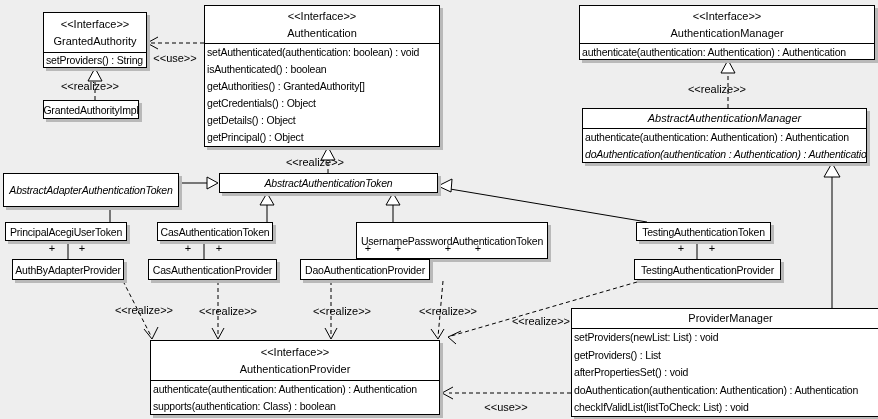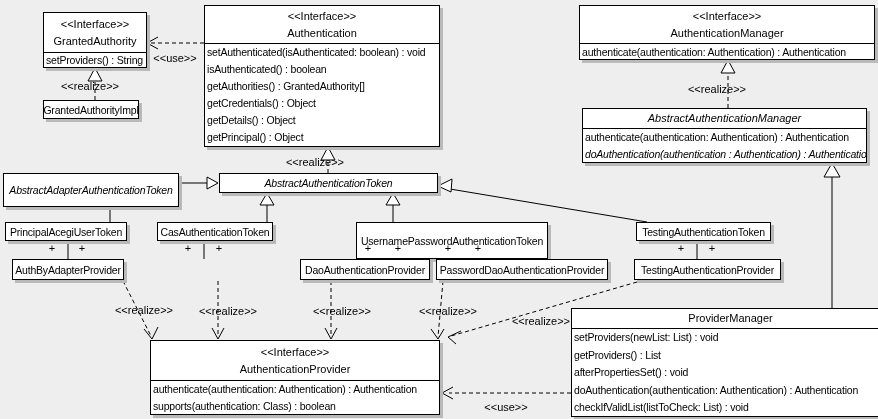--- a/index.html
+++ b/index.html
@@ -104,21 +104,21 @@
   <div class="uml-box single" style="left:43px;top:100px;width:96px;height:19px;">
     <span>GrantedAuthorityImpl</span>
   </div>
 
   <div class="uml-box" style="left:204px;top:5px;width:236px;height:142px;">
     <div class="title" style="height:37px;">
       <div class="stereo">&lt;&lt;Interface&gt;&gt;</div>
       <div class="cname">Authentication</div>
     </div>
     <div class="methods">
-      <div class="mrow">setAuthenticated(isAuthenticated: boolean) : void</div>
+      <div class="mrow">setAuthenticated(authentication: boolean) : void</div>
       <div class="mrow">isAuthenticated() : boolean</div>
       <div class="mrow">getAuthorities() : GrantedAuthority[]</div>
       <div class="mrow">getCredentials() : Object</div>
       <div class="mrow">getDetails() : Object</div>
       <div class="mrow">getPrincipal() : Object</div>
     </div>
   </div>
 
   <div class="uml-box" style="left:579px;top:5px;width:296px;height:55px;">
     <div class="title" style="height:37px;">
@@ -161,28 +161,28 @@
   </div>
 
   <div class="uml-box single" style="left:636px;top:222px;width:135px;height:19px;">
     <span>TestingAuthenticationToken</span>
   </div>
 
   <div class="uml-box single" style="left:12px;top:259px;width:112px;height:21px;">
     <span>AuthByAdapterProvider</span>
   </div>
 
+  <div class="uml-box single" style="left:148px;top:259px;width:129px;height:21px;">
+    <span>CasAuthenticationProvider</span>
+  </div>
 
   <div class="uml-box single" style="left:300px;top:259px;width:130px;height:21px;">
     <span>DaoAuthenticationProvider</span>
   </div>
 
-  <div class="uml-box single" style="left:436px;top:259px;width:172px;height:21px;">
-    <span>PasswordDaoAuthenticationProvider</span>
-  </div>
 
   <div class="uml-box single" style="left:634px;top:259px;width:147px;height:21px;">
     <span>TestingAuthenticationProvider</span>
   </div>
 
   <div class="uml-box" style="left:150px;top:340px;width:290px;height:75px;">
     <div class="title" style="height:39px;">
       <div class="stereo">&lt;&lt;Interface&gt;&gt;</div>
       <div class="cname">AuthenticationProvider</div>
     </div>

